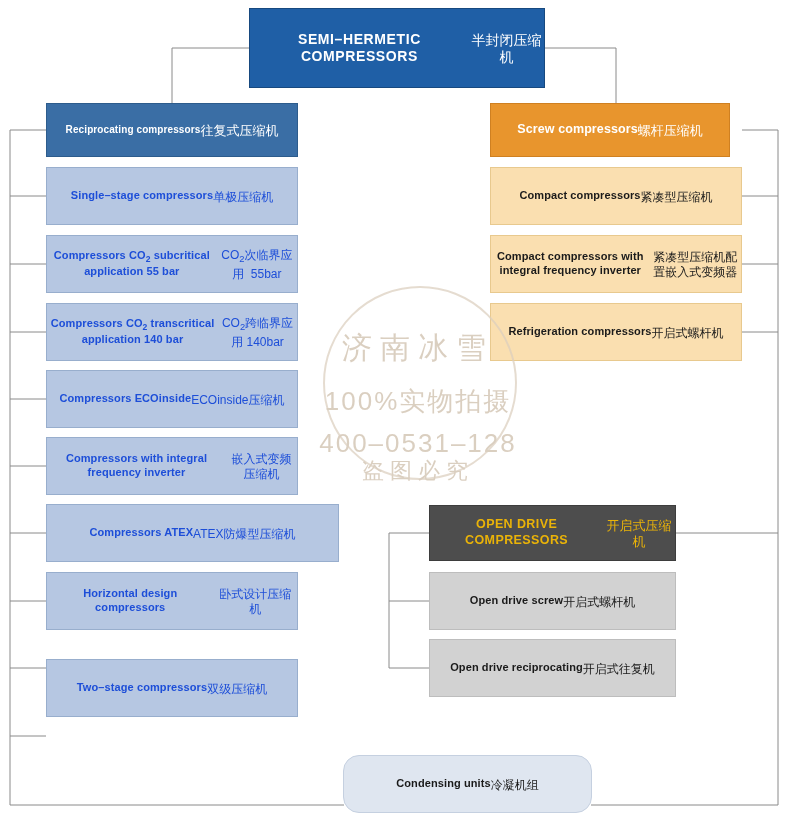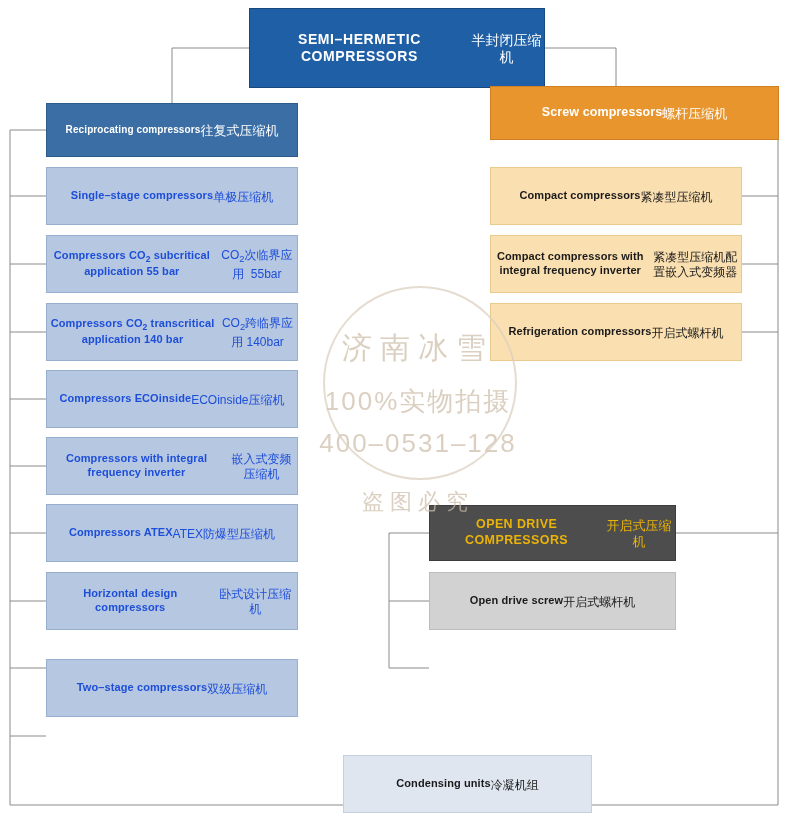--- a/index.html
+++ b/index.html
@@ -141,21 +141,21 @@
   #watermark .wm-l3 {
     position: absolute;
     top: 142px;
     width: 270px;
     font-size: 26px;
     letter-spacing: 2px;
     color: #cdbda9;
   }
   #watermark .wm-l4 {
     position: absolute;
-    top: 201px;
+    top: 170px;
     width: 270px;
     font-size: 22px;
     letter-spacing: 6px;
     color: #cdbda9;
   }
 </style>
 </head>
 <body>
 
 <div id="canvas">
@@ -219,37 +219,37 @@
   <div class="node item-blue" style="left:46px; top:370px; width:252px; height:58px;">
     <span class="en">Compressors ECOinside</span>
     <span class="cn">ECOinside压缩机</span>
   </div>
 
   <div class="node item-blue" style="left:46px; top:437px; width:252px; height:58px;">
     <span class="en">Compressors with integral frequency inverter</span>
     <span class="cn">嵌入式变频压缩机</span>
   </div>
 
-  <div class="node item-blue" style="left:46px; top:504px; width:252px; height:58px;">
+  <div class="node item-blue" style="left:46px; top:504px; width:293px; height:58px;">
     <span class="en">Compressors ATEX</span>
     <span class="cn">ATEX防爆型压缩机</span>
   </div>
 
   <div class="node item-blue" style="left:46px; top:572px; width:252px; height:58px;">
     <span class="en">Horizontal design compressors</span>
     <span class="cn">卧式设计压缩机</span>
   </div>
 
   <div class="node item-blue" style="left:46px; top:659px; width:252px; height:58px;">
     <span class="en">Two–stage compressors</span>
     <span class="cn">双级压缩机</span>
   </div>
 
 
-  <div class="node hdr-orange" style="left:490px; top:86px; width:289px; height:54px;">
+  <div class="node hdr-orange" style="left:490px; top:103px; width:240px; height:54px;">
     <span class="en">Screw compressors</span>
     <span class="cn">螺杆压缩机</span>
   </div>
 
   <div class="node item-orange" style="left:490px; top:167px; width:252px; height:58px;">
     <span class="en">Compact compressors</span>
     <span class="cn">紧凑型压缩机</span>
   </div>
 
   <div class="node item-orange" style="left:490px; top:235px; width:252px; height:58px;">
@@ -265,22 +265,26 @@
   <div class="node hdr-dark" style="left:429px; top:505px; width:247px; height:56px;">
     <span class="en">OPEN DRIVE COMPRESSORS</span>
     <span class="cn">开启式压缩机</span>
   </div>
 
   <div class="node item-gray" style="left:429px; top:572px; width:247px; height:58px;">
     <span class="en">Open drive screw</span>
     <span class="cn">开启式螺杆机</span>
   </div>
 
-
-  <div class="node item-light" style="left:343px; top:755px; width:249px; height:58px;">
+  <div class="node item-gray" style="left:429px; top:639px; width:247px; height:58px;">
+    <span class="en">Open drive reciprocating</span>
+    <span class="cn">开启式往复机</span>
+  </div>
+
+  <div class="node item-light" style="left:343px; top:755px; width:249px; height:58px;border-radius:16px;">
     <span class="en">Condensing units</span>
     <span class="cn">冷凝机组</span>
   </div>
 
   <div id="watermark">
     <div class="wm-circle"></div>
     <div class="wm-l1">济南冰雪</div>
     <div class="wm-l2">100%实物拍摄</div>
     <div class="wm-l3">400–0531–128</div>
     <div class="wm-l4">盗图必究</div>

